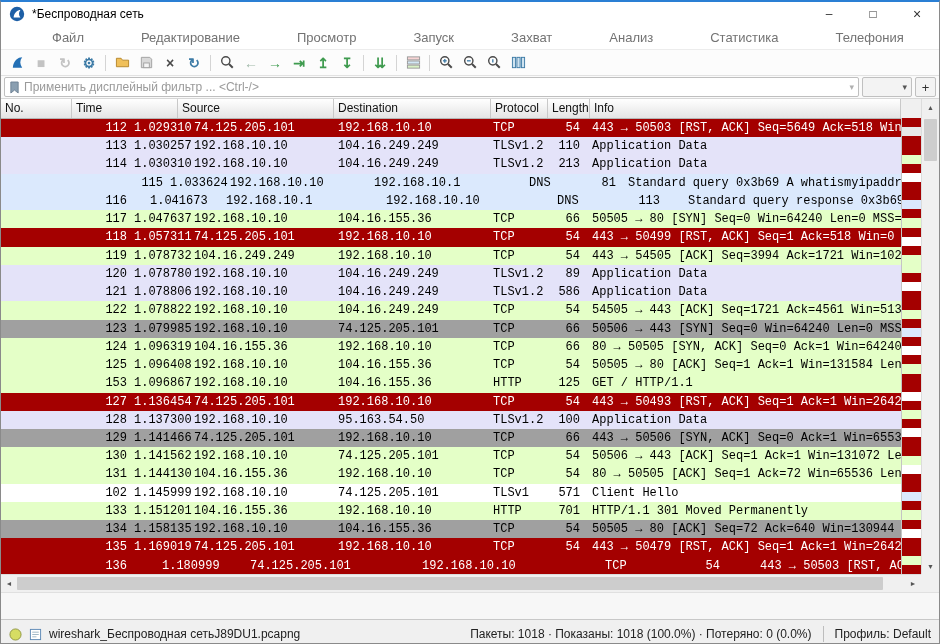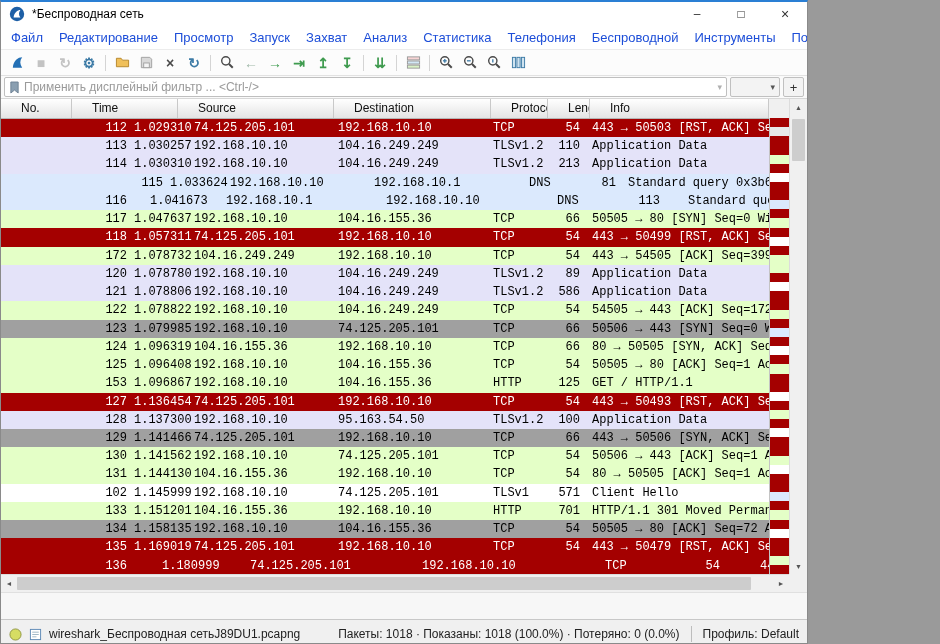--- a/index.html
+++ b/index.html
@@ -1,31 +1,31 @@
 <!DOCTYPE html>
 <html><head>
 <meta charset="utf-8">
 <style>
   html,body{margin:0;padding:0;background:#9a9a9a;}
   .window{
-    position:relative;width:808px;height:644px;box-sizing:border-box;
+    position:relative;width:940px;height:644px;box-sizing:border-box;
     border:1px solid #8a8a8a;border-top:2px solid #2a7fd4;
     background:#ffffff;font-family:"Liberation Sans","DejaVu Sans",sans-serif;
     overflow:hidden;
   }
   
   .titlebar{height:23px;display:flex;align-items:center;background:#ffffff;padding-left:8px;}
   .titlebar .app-icon{width:16px;height:16px;display:inline-flex;margin-right:7px;}
   .titlebar .title{font-size:12px;color:#000;}
   .win-controls{margin-left:auto;display:flex;height:100%;}
   .win-btn{width:44px;height:100%;display:flex;align-items:center;justify-content:center;
     font-size:12px;color:#333;cursor:default;}
   
   .menubar{height:24px;display:flex;align-items:center;background:#fff;padding-left:2px;border-bottom:1px solid #ececec;}
-  .menu-item{font-size:13px;color:#1d4ed8;padding:3px 8px;white-space:nowrap;}
+  .menu-item{font-size:13px;color:#737373;padding:3px 8px;white-space:nowrap;margin-left:41px;}
   
   .toolbar{height:25px;display:flex;align-items:center;background:#fcfcfc;border-bottom:1px solid #e2e2e2;padding-left:4px;}
   .tbtn{width:24px;height:22px;border:none;background:transparent;display:flex;align-items:center;justify-content:center;padding:0;margin:0;}
   .tbtn .icon{display:inline-flex;align-items:center;justify-content:center;}
   .tbtn .gl{font-size:14px;font-weight:bold;line-height:1;}
   .tsep{width:1px;height:16px;background:#d4d4d4;margin:0 4px;display:inline-block;}
   
   .filterbar{height:22px;display:flex;align-items:center;background:#fafafa;border-bottom:1px solid #d7d7d7;padding:0 3px;gap:3px;}
   .filter-wrap{flex:1;height:18px;border:1px solid #bfbfbf;border-radius:2px;background:#fff;display:flex;align-items:center;padding:0 4px;gap:4px;}
   .filter-wrap input{flex:1;border:none;outline:none;font-size:12px;font-family:"Liberation Sans",sans-serif;color:#222;background:transparent;padding:0;}
@@ -33,21 +33,21 @@
   .inner-drop{font-size:9px;color:#b0b0b0;}
   .filter-combo{width:40px;height:18px;border:1px solid #c0c0c0;border-radius:2px;background:#f3f3f3;display:flex;align-items:center;justify-content:flex-end;padding:0 4px;font-size:9px;color:#555;}
   .filter-add{width:19px;height:18px;border:1px solid #c0c0c0;border-radius:2px;background:#f3f3f3;display:flex;align-items:center;justify-content:center;font-size:13px;color:#333;}
   
   .list{position:relative;height:493px;background:#f0f0f0;}
   .lheader{
     height:19px;margin-right:38px;display:grid;
     grid-template-columns:71px 106px 156px 157px 57px 42px 1fr;
     background:linear-gradient(#ffffff,#e4e4e4);border-bottom:1px solid #b5b5b5;
   }
-  .hcell{font-size:12px;color:#111;line-height:18px;padding-left:20px;border-right:1px solid #c9c9c9;overflow:hidden;white-space:nowrap;}
+  .hcell{font-size:12px;color:#111;line-height:18px;padding-left:4px;border-right:1px solid #c9c9c9;overflow:hidden;white-space:nowrap;}
   .lbody{height:456px;margin-right:38px;background:#fff;overflow:hidden;
     font-family:"Liberation Mono","DejaVu Sans Mono",monospace;font-size:12px;}
   .prow{display:grid;grid-template-columns:130px 61px 142px 155px 57px 40px 1fr;height:18.24px;line-height:18.3px;overflow:hidden;}
   .pcell{overflow:hidden;white-space:nowrap;}
   .p-no{text-align:right;padding-right:4px;}
   .p-time{padding-left:3px;}
   .p-src{padding-left:2px;}
   .p-dst{padding-left:4px;}
   .p-proto{padding-left:4px;}
   .p-len{text-align:right;padding-right:6px;}
@@ -307,21 +307,21 @@
         <div class="prow" style="background: rgb(164, 0, 0); color: rgb(255, 255, 255);">
           <div class="pcell p-no">118</div>
           <div class="pcell p-time">1.057311</div>
           <div class="pcell p-src">74.125.205.101</div>
           <div class="pcell p-dst">192.168.10.10</div>
           <div class="pcell p-proto">TCP</div>
           <div class="pcell p-len">54</div>
           <div class="pcell p-info">443 → 50499 [RST, ACK] Seq=1 Ack=518 Win=0 Len=0</div>
         </div>
         <div class="prow" style="background: rgb(228, 255, 199); color: rgb(0, 0, 0);">
-          <div class="pcell p-no">172</div>
+          <div class="pcell p-no">119</div>
           <div class="pcell p-time">1.078732</div>
           <div class="pcell p-src">104.16.249.249</div>
           <div class="pcell p-dst">192.168.10.10</div>
           <div class="pcell p-proto">TCP</div>
           <div class="pcell p-len">54</div>
           <div class="pcell p-info">443 → 54505 [ACK] Seq=3994 Ack=1721 Win=1026 Len=0</div>
         </div>
         <div class="prow" style="background: rgb(228, 227, 249); color: rgb(0, 0, 0);">
           <div class="pcell p-no">120</div>
           <div class="pcell p-time">1.078780</div>

